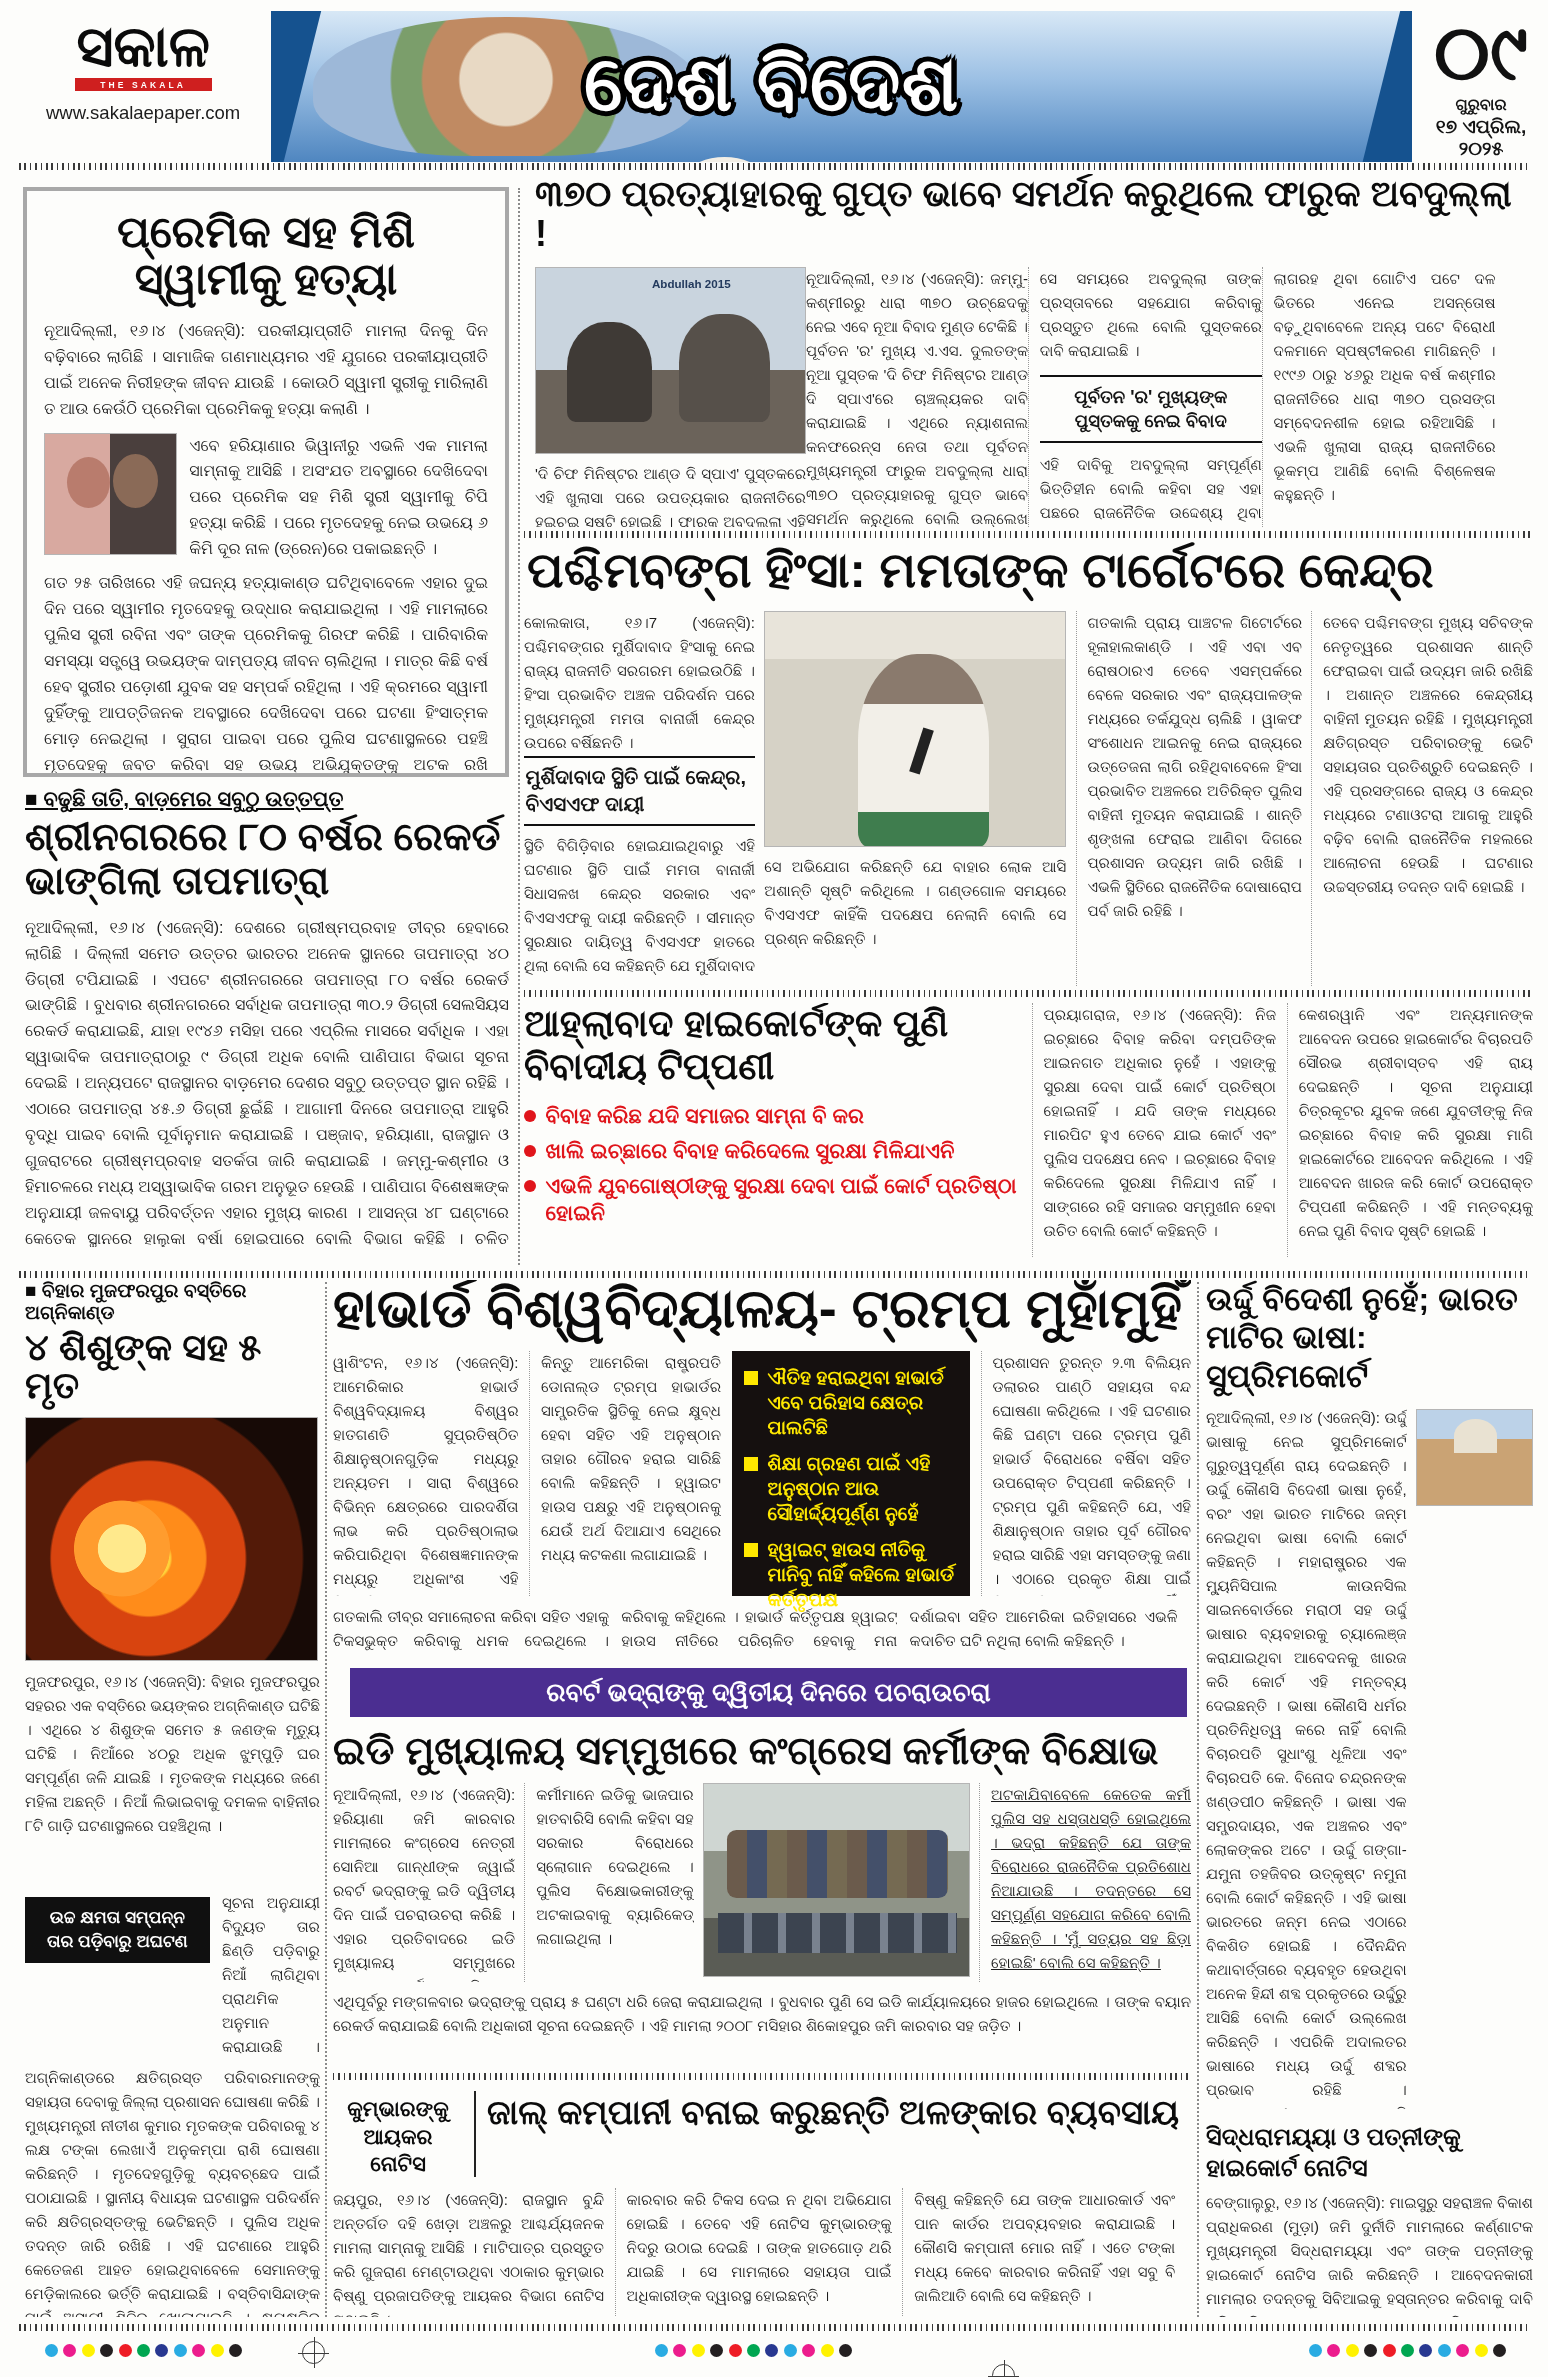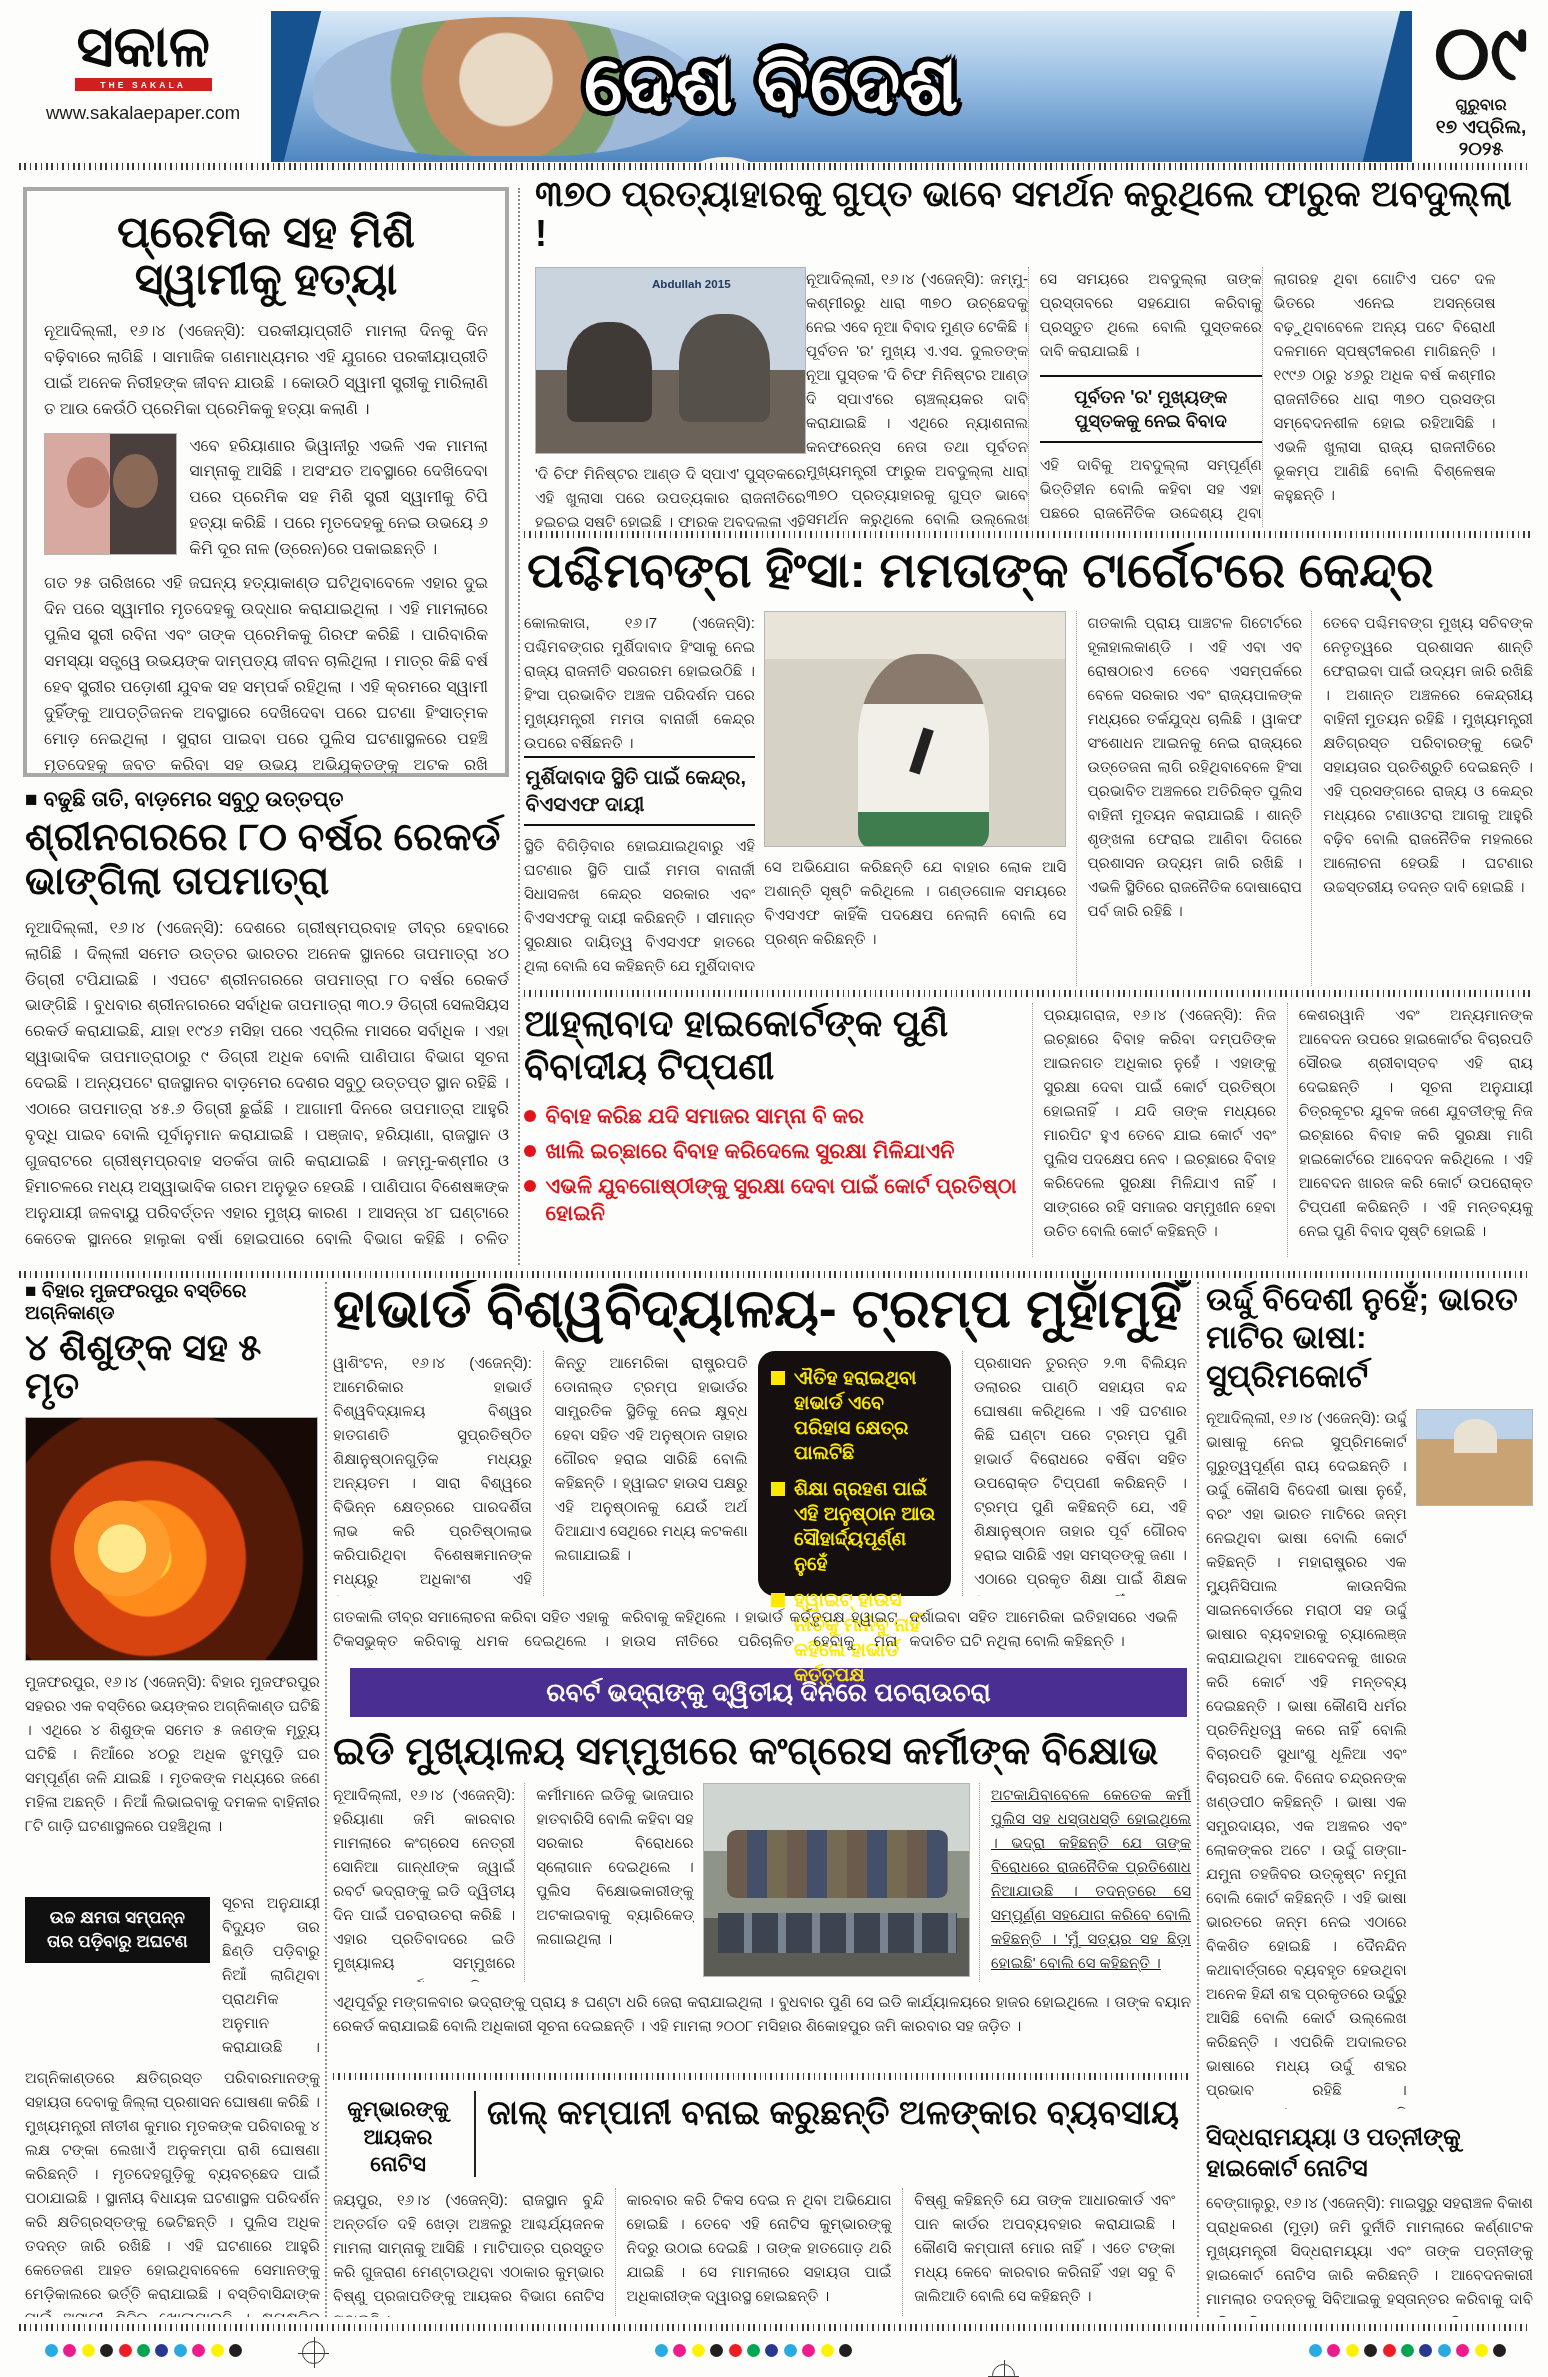--- a/index.html
+++ b/index.html
@@ -123,21 +123,21 @@
         <div class="abs" style="left:151px;top:116px;width:10.8px;height:46px;background:#222;transform:rotate(18deg);"></div>
       </div>
       <div class="body-txt" style="margin-top:7.7px;height:123px;">ସେ ଅଭିଯୋଗ କରିଛନ୍ତି ଯେ ବାହାର ଲୋକ ଆସି ଅଶାନ୍ତି ସୃଷ୍ଟି କରିଥିଲେ । ଗଣ୍ଡଗୋଳ ସମୟରେ ବିଏସଏଫ କାହିଁକି ପଦକ୍ଷେପ ନେଲାନି ବୋଲି ସେ ପ୍ରଶ୍ନ କରିଛନ୍ତି ।</div>
     </div>
     <div class="colgap body-txt" style="width:222px;height:375px;">ଗତକାଲି ପ୍ରାୟ ପାଞ୍ଚଟଳ ଗିଟୋର୍ଟରେ ହୂଳାହାଲକାଣ୍ଡି । ଏହି ଏବା ଏବ ରୋଷଠାରଏ ତେବେ ଏସମ୍ପର୍କରେ ବେଳେ ସରକାର ଏବଂ ରାଜ୍ୟପାଳଙ୍କ ମଧ୍ୟରେ ତର୍କଯୁଦ୍ଧ ଚାଲିଛି । ୱାକଫ ସଂଶୋଧନ ଆଇନକୁ ନେଇ ରାଜ୍ୟରେ ଉତ୍ତେଜନା ଲାଗି ରହିଥିବାବେଳେ ହିଂସା ପ୍ରଭାବିତ ଅଞ୍ଚଳରେ ଅତିରିକ୍ତ ପୁଲିସ ବାହିନୀ ମୁତୟନ କରାଯାଇଛି । ଶାନ୍ତି ଶୃଙ୍ଖଳା ଫେରାଇ ଆଣିବା ଦିଗରେ ପ୍ରଶାସନ ଉଦ୍ୟମ ଜାରି ରଖିଛି । ଏଭଳି ସ୍ଥିତିରେ ରାଜନୈତିକ ଦୋଷାରୋପ ପର୍ବ ଜାରି ରହିଛି ।</div>
     <div class="colgap body-txt" style="width:217px;height:375px;">ତେବେ ପଶ୍ଚିମବଙ୍ଗ ମୁଖ୍ୟ ସଚିବଙ୍କ ନେତୃତ୍ୱରେ ପ୍ରଶାସନ ଶାନ୍ତି ଫେରାଇବା ପାଇଁ ଉଦ୍ୟମ ଜାରି ରଖିଛି । ଅଶାନ୍ତ ଅଞ୍ଚଳରେ କେନ୍ଦ୍ରୀୟ ବାହିନୀ ମୁତୟନ ରହିଛି । ମୁଖ୍ୟମନ୍ତ୍ରୀ କ୍ଷତିଗ୍ରସ୍ତ ପରିବାରଙ୍କୁ ଭେଟି ସହାୟତାର ପ୍ରତିଶ୍ରୁତି ଦେଇଛନ୍ତି । ଏହି ପ୍ରସଙ୍ଗରେ ରାଜ୍ୟ ଓ କେନ୍ଦ୍ର ମଧ୍ୟରେ ଟଣାଓଟରା ଆଗକୁ ଆହୁରି ବଢ଼ିବ ବୋଲି ରାଜନୈତିକ ମହଲରେ ଆଲୋଚନା ହେଉଛି । ଘଟଣାର ଉଚ୍ଚସ୍ତରୀୟ ତଦନ୍ତ ଦାବି ହୋଇଛି ।</div>
   </div>
 </div>
 
 <div class="abs" style="left:25px;top:785px;width:484px;height:481px;overflow:hidden;">
-  <div class="hd" style="font-size:21px;margin:1.5px 0 4.6px;">■ ବଢୁଛି ତାତି, ବାଡ଼ମେର ସବୁଠୁ ଉତ୍ତପ୍ତ</div>
+  <div class="hd" style="font-size:21px;margin:1.5px 0 4.6px;text-decoration:underline;">■ ବଢୁଛି ତାତି, ବାଡ଼ମେର ସବୁଠୁ ଉତ୍ତପ୍ତ</div>
   <div class="hd" style="font-size:39px;line-height:1.12;margin-bottom:12.3px;">ଶ୍ରୀନଗରରେ ୮୦ ବର୍ଷର ରେକର୍ଡ ଭାଙ୍ଗିଲା ତାପମାତ୍ରା</div>
   <div class="body-txt body-lg" style="height:332px;">ନୂଆଦିଲ୍ଲୀ, ୧୬।୪ (ଏଜେନ୍ସି): ଦେଶରେ ଗ୍ରୀଷ୍ମପ୍ରବାହ ତୀବ୍ର ହେବାରେ ଲାଗିଛି । ଦିଲ୍ଲୀ ସମେତ ଉତ୍ତର ଭାରତର ଅନେକ ସ୍ଥାନରେ ତାପମାତ୍ରା ୪୦ ଡିଗ୍ରୀ ଟପିଯାଇଛି । ଏପଟେ ଶ୍ରୀନଗରରେ ତାପମାତ୍ରା ୮୦ ବର୍ଷର ରେକର୍ଡ ଭାଙ୍ଗିଛି । ବୁଧବାର ଶ୍ରୀନଗରରେ ସର୍ବାଧିକ ତାପମାତ୍ରା ୩୦.୨ ଡିଗ୍ରୀ ସେଲସିୟସ ରେକର୍ଡ କରାଯାଇଛି, ଯାହା ୧୯୪୬ ମସିହା ପରେ ଏପ୍ରିଲ ମାସରେ ସର୍ବାଧିକ । ଏହା ସ୍ୱାଭାବିକ ତାପମାତ୍ରାଠାରୁ ୯ ଡିଗ୍ରୀ ଅଧିକ ବୋଲି ପାଣିପାଗ ବିଭାଗ ସୂଚନା ଦେଇଛି । ଅନ୍ୟପଟେ ରାଜସ୍ଥାନର ବାଡ଼ମେର ଦେଶର ସବୁଠୁ ଉତ୍ତପ୍ତ ସ୍ଥାନ ରହିଛି । ଏଠାରେ ତାପମାତ୍ରା ୪୫.୬ ଡିଗ୍ରୀ ଛୁଇଁଛି । ଆଗାମୀ ଦିନରେ ତାପମାତ୍ରା ଆହୁରି ବୃଦ୍ଧି ପାଇବ ବୋଲି ପୂର୍ବାନୁମାନ କରାଯାଇଛି । ପଞ୍ଜାବ, ହରିୟାଣା, ରାଜସ୍ଥାନ ଓ ଗୁଜରାଟରେ ଗ୍ରୀଷ୍ମପ୍ରବାହ ସତର୍କତା ଜାରି କରାଯାଇଛି । ଜମ୍ମୁ-କଶ୍ମୀର ଓ ହିମାଚଳରେ ମଧ୍ୟ ଅସ୍ୱାଭାବିକ ଗରମ ଅନୁଭୂତ ହେଉଛି । ପାଣିପାଗ ବିଶେଷଜ୍ଞଙ୍କ ଅନୁଯାୟୀ ଜଳବାୟୁ ପରିବର୍ତ୍ତନ ଏହାର ମୁଖ୍ୟ କାରଣ । ଆସନ୍ତା ୪୮ ଘଣ୍ଟାରେ କେତେକ ସ୍ଥାନରେ ହାଲୁକା ବର୍ଷା ହୋଇପାରେ ବୋଲି ବିଭାଗ କହିଛି । ଚଳିତ ସପ୍ତାହରେ ଦେଶର ଅଧିକାଂଶ ଭାଗରେ ତାପମାତ୍ରା ସ୍ୱାଭାବିକଠାରୁ ଅଧିକ ରହିବ ।</div>
 </div>
 
 <div class="abs hstripes" style="left:524px;top:990px;width:1009px;"></div>
 <div class="abs" style="left:524px;top:1003px;width:1009px;height:265px;overflow:hidden;">
   <div class="flexrow" style="gap:10.8px;">
     <div style="flex:none;width:497px;">
       <div class="hd" style="font-size:37px;line-height:1.15;margin-bottom:14px;">ଆହ୍ଲାବାଦ ହାଇକୋର୍ଟଙ୍କ ପୁଣି ବିବାଦୀୟ ଟିପ୍ପଣୀ</div>
       <div>
@@ -177,21 +177,21 @@
     <div class="body-txt" style="height:170px;">ସୂଚନା ଅନୁଯାୟୀ ବିଦ୍ୟୁତ ତାର ଛିଣ୍ଡି ପଡ଼ିବାରୁ ନିଆଁ ଲାଗିଥିବା ପ୍ରାଥମିକ ଅନୁମାନ କରାଯାଉଛି । ଦେଖୁଦେଖୁ ନିଆଁ ସମଗ୍ର ବସ୍ତିକୁ ବ୍ୟାପି ଯାଇଥିଲା । ଘଟଣାସ୍ଥଳରେ ଚିତ୍କାର ଓ କୋଳାହଳ ପରିବେଶ ସୃଷ୍ଟି ହୋଇଥିଲା ।</div>
   </div>
   <div class="body-txt" style="margin-top:4.6px;height:332px;clear:both;">ଅଗ୍ନିକାଣ୍ଡରେ କ୍ଷତିଗ୍ରସ୍ତ ପରିବାରମାନଙ୍କୁ ସହାୟତା ଦେବାକୁ ଜିଲ୍ଲା ପ୍ରଶାସନ ଘୋଷଣା କରିଛି । ମୁଖ୍ୟମନ୍ତ୍ରୀ ନୀତୀଶ କୁମାର ମୃତକଙ୍କ ପରିବାରକୁ ୪ ଲକ୍ଷ ଟଙ୍କା ଲେଖାଏଁ ଅନୁକମ୍ପା ରାଶି ଘୋଷଣା କରିଛନ୍ତି । ମୃତଦେହଗୁଡ଼ିକୁ ବ୍ୟବଚ୍ଛେଦ ପାଇଁ ପଠାଯାଇଛି । ସ୍ଥାନୀୟ ବିଧାୟକ ଘଟଣାସ୍ଥଳ ପରିଦର୍ଶନ କରି କ୍ଷତିଗ୍ରସ୍ତଙ୍କୁ ଭେଟିଛନ୍ତି । ପୁଲିସ ଅଧିକ ତଦନ୍ତ ଜାରି ରଖିଛି । ଏହି ଘଟଣାରେ ଆହୁରି କେତେଜଣ ଆହତ ହୋଇଥିବାବେଳେ ସେମାନଙ୍କୁ ମେଡ଼ିକାଲରେ ଭର୍ତ୍ତି କରାଯାଇଛି । ବସ୍ତିବାସିନ୍ଦାଙ୍କ ପାଇଁ ଅସ୍ଥାୟୀ ଶିବିର ଖୋଲାଯାଇଛି । କ୍ଷୟକ୍ଷତିର ଆକଳନ କରାଯାଉଥିବା ପ୍ରଶାସନ ସୂଚନା ଦେଇଛି । ନିଆଁର ପ୍ରକୃତ କାରଣ ଅନୁସନ୍ଧାନ ପାଇଁ ବିଶେଷଜ୍ଞ ଟିମ ଗଠନ କରାଯାଇଛି । ଘଟଣା ପରେ ବସ୍ତି ଅଞ୍ଚଳରେ ଶୋକର ଛାୟା ଖେଳିଯାଇଛି । ସ୍ଥାନୀୟ ଲୋକେ ବିଦ୍ୟୁତ ବିଭାଗର ଅବହେଳାକୁ ଦାୟୀ କରିଛନ୍ତି ।</div>
 </div>
 
 <div class="abs" style="left:333px;top:1280px;width:858px;height:1037px;overflow:hidden;">
   <div class="hd" style="font-size:54px;line-height:1.05;margin-bottom:14px;">ହାଭାର୍ଡ ବିଶ୍ୱବିଦ୍ୟାଳୟ- ଟ୍ରମ୍ପ ମୁହାଁମୁହିଁ</div>
   <div class="flexrow" style="gap:10.8px;">
     <div class="body-txt" style="width:199px;height:245px;">ୱାଶିଂଟନ, ୧୬।୪ (ଏଜେନ୍ସି): ଆମେରିକାର ହାଭାର୍ଡ ବିଶ୍ୱବିଦ୍ୟାଳୟ ବିଶ୍ୱର ହାତଗଣତି ସୁପ୍ରତିଷ୍ଠିତ ଶିକ୍ଷାନୁଷ୍ଠାନଗୁଡ଼ିକ ମଧ୍ୟରୁ ଅନ୍ୟତମ । ସାରା ବିଶ୍ୱରେ ବିଭିନ୍ନ କ୍ଷେତ୍ରରେ ପାରଦର୍ଶିତା ଲାଭ କରି ପ୍ରତିଷ୍ଠାଲାଭ କରିପାରିଥିବା ବିଶେଷଜ୍ଞମାନଙ୍କ ମଧ୍ୟରୁ ଅଧିକାଂଶ ଏହି ବିଶ୍ୱବିଦ୍ୟାଳୟରୁ ଉନ୍ନୀତ ହୋଇଛନ୍ତି ।</div>
     <div class="colgap body-txt" style="width:193px;height:245px;">କିନ୍ତୁ ଆମେରିକା ରାଷ୍ଟ୍ରପତି ଡୋନାଲ୍ଡ ଟ୍ରମ୍ପ ହାଭାର୍ଡର ସାମ୍ପ୍ରତିକ ସ୍ଥିତିକୁ ନେଇ କ୍ଷୁବ୍ଧ ହେବା ସହିତ ଏହି ଅନୁଷ୍ଠାନ ତାହାର ଗୌରବ ହରାଇ ସାରିଛି ବୋଲି କହିଛନ୍ତି । ହ୍ୱାଇଟ ହାଉସ ପକ୍ଷରୁ ଏହି ଅନୁଷ୍ଠାନକୁ ଯେଉଁ ଅର୍ଥ ଦିଆଯାଏ ସେଥିରେ ମଧ୍ୟ କଟକଣା ଲଗାଯାଇଛି ।</div>
-    <div class="yellow-box" style="flex:none;width:193px;height:245px;border-radius:17px;">
+    <div class="yellow-box" style="flex:none;width:238px;height:245px;">
       <div class="yb">
         <span class="sq"></span>
         <span>ଐତିହ ହରାଇଥିବା ହାଭାର୍ଡ ଏବେ ପରିହାସ କ୍ଷେତ୍ର ପାଲଟିଛି</span>
       </div>
       <div class="yb">
         <span class="sq"></span>
         <span>ଶିକ୍ଷା ଗ୍ରହଣ ପାଇଁ ଏହି ଅନୁଷ୍ଠାନ ଆଉ ସୌହାର୍ଦ୍ଦ୍ୟପୂର୍ଣ୍ଣ ନୁହେଁ</span>
       </div>
       <div class="yb">
         <span class="sq"></span>

